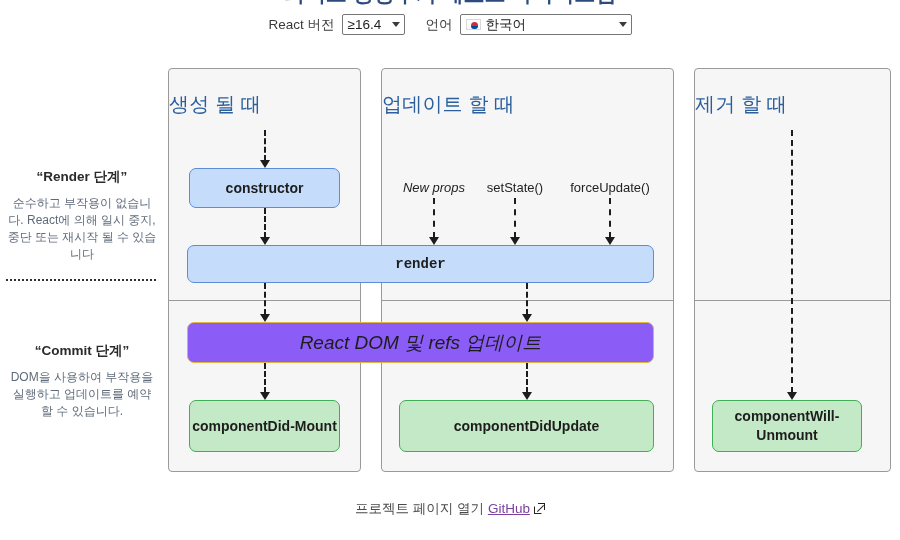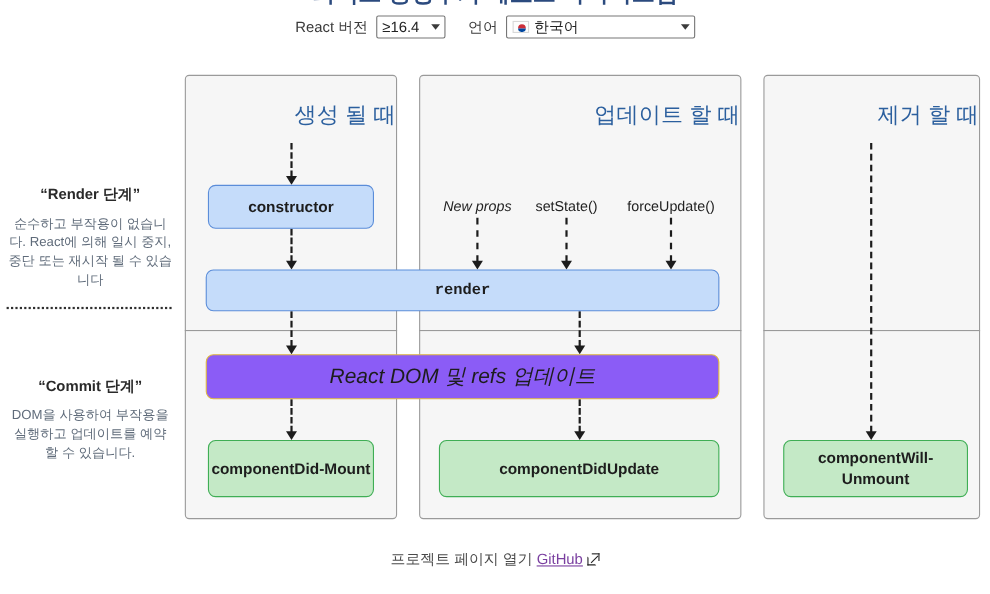--- a/index.html
+++ b/index.html
@@ -139,21 +139,21 @@
     border-radius: 4px;
     background: #f6f6f6;
     box-sizing: border-box;
     height: 404px;
   }
   .col-mount  { left: 168px;  width: 193px; }
   .col-update { left: 381px;  width: 293px; }
   .col-unmount{ left: 694px;  width: 197px; }
 
   .col-head {
-    text-align: right;
+    text-align: left;
     font-size: 20px;
     color: #2b5f9e;
     padding-top: 22px;
     letter-spacing: 0.2px;
   }
   .phase-divider {
     position: absolute;
     left: -1px;
     right: -1px;
     top: 231px;
@@ -178,21 +178,21 @@
   .box-blue   { background: #c5dcfa; border: 1px solid #5b8dd9; }
   .box-yellow { background: #8b5cf6; border: 1px solid #e0b840;
                 font-style: italic; font-weight: normal; font-size: 19px; }
   .box-green  { background: #c4e9c6; border: 1px solid #3fae55; }
 
   .b-constructor { left: 189px; top: 168px; width: 151px; height: 40px; }
   .b-render      { left: 187px; top: 245px; width: 467px; height: 38px; font-family: Liberation Mono, monospace; }
   .b-reactdom    { left: 187px; top: 322px; width: 467px; height: 41px; }
   .b-cdm         { left: 189px; top: 400px; width: 151px; height: 52px; }
   .b-cdu         { left: 399px; top: 400px; width: 255px; height: 52px; }
-  .b-cwu         { left: 712px; top: 400px; width: 168px; height: 52px; }
+  .b-cwu         { left: 712px; top: 400px; width: 150px; height: 52px; }
 
   
   .trigger {
     position: absolute;
     font-size: 13px;
     color: #222;
     white-space: nowrap;
     text-align: center;
     z-index: 6;
   }

